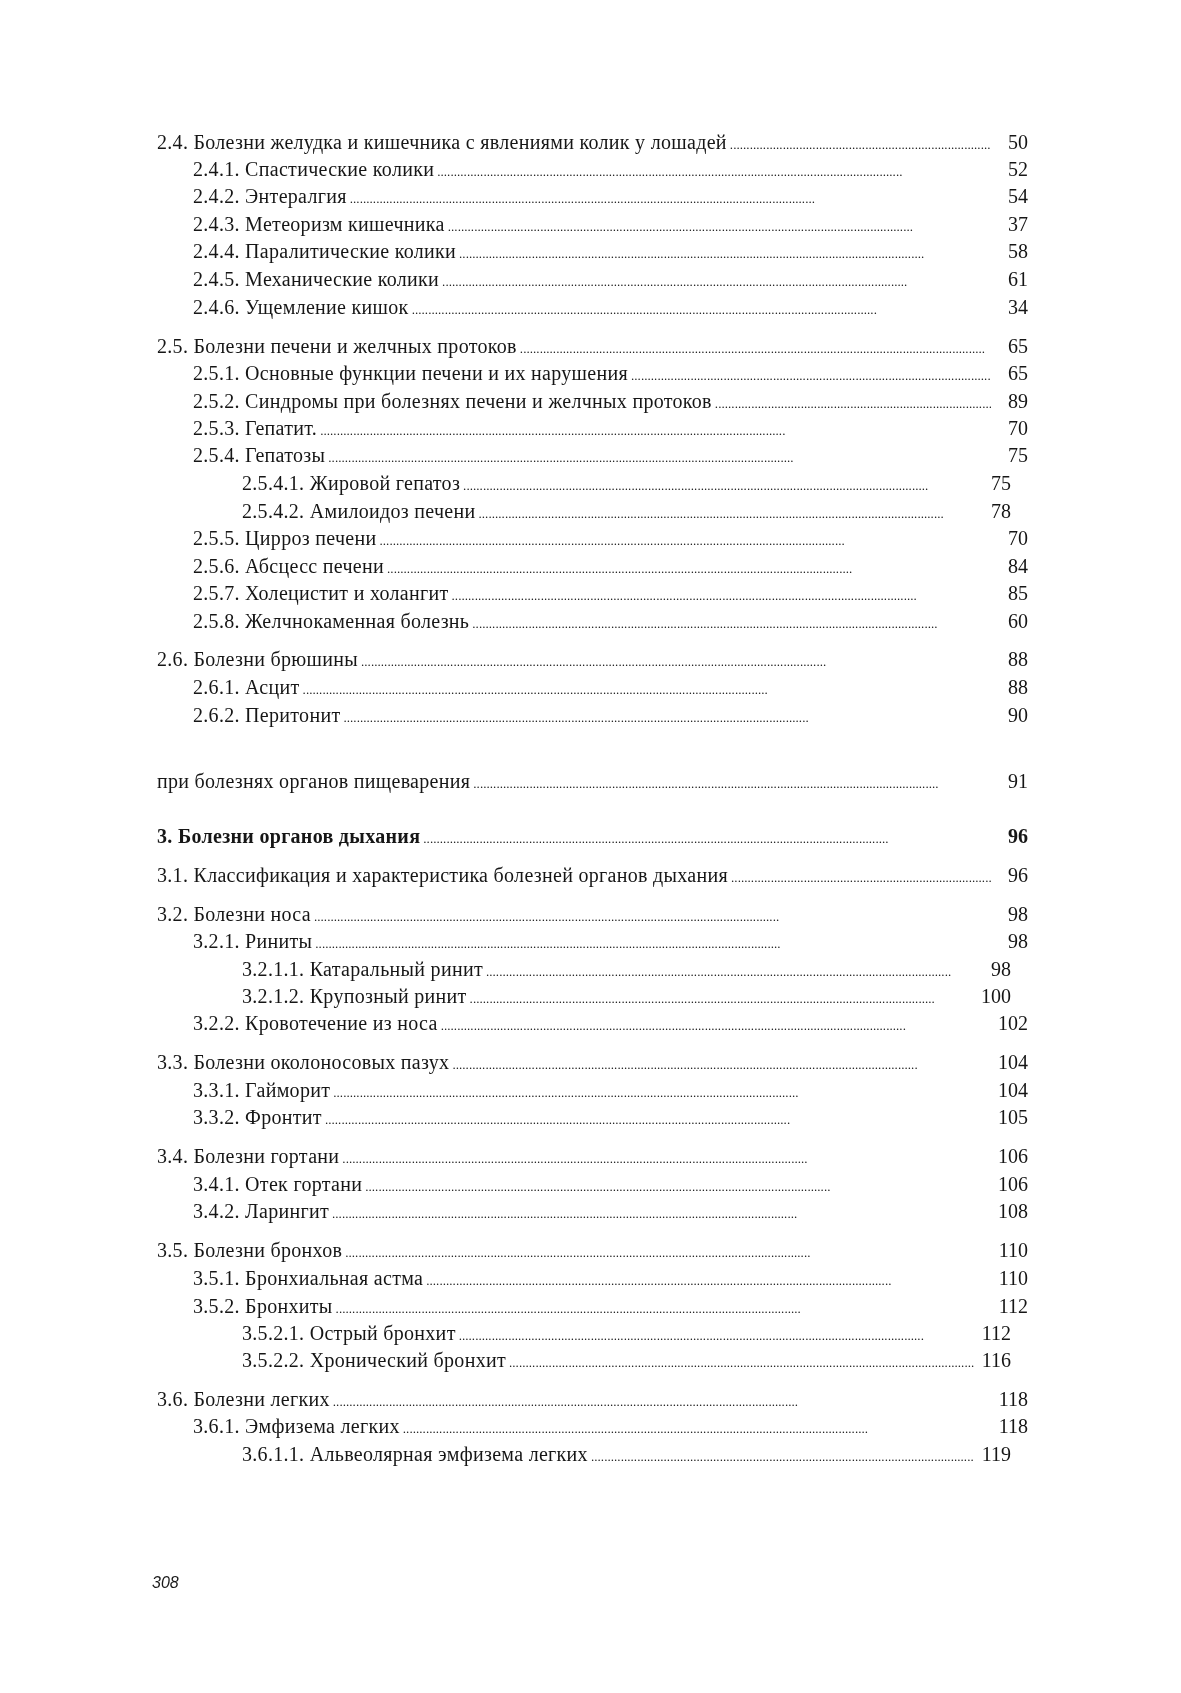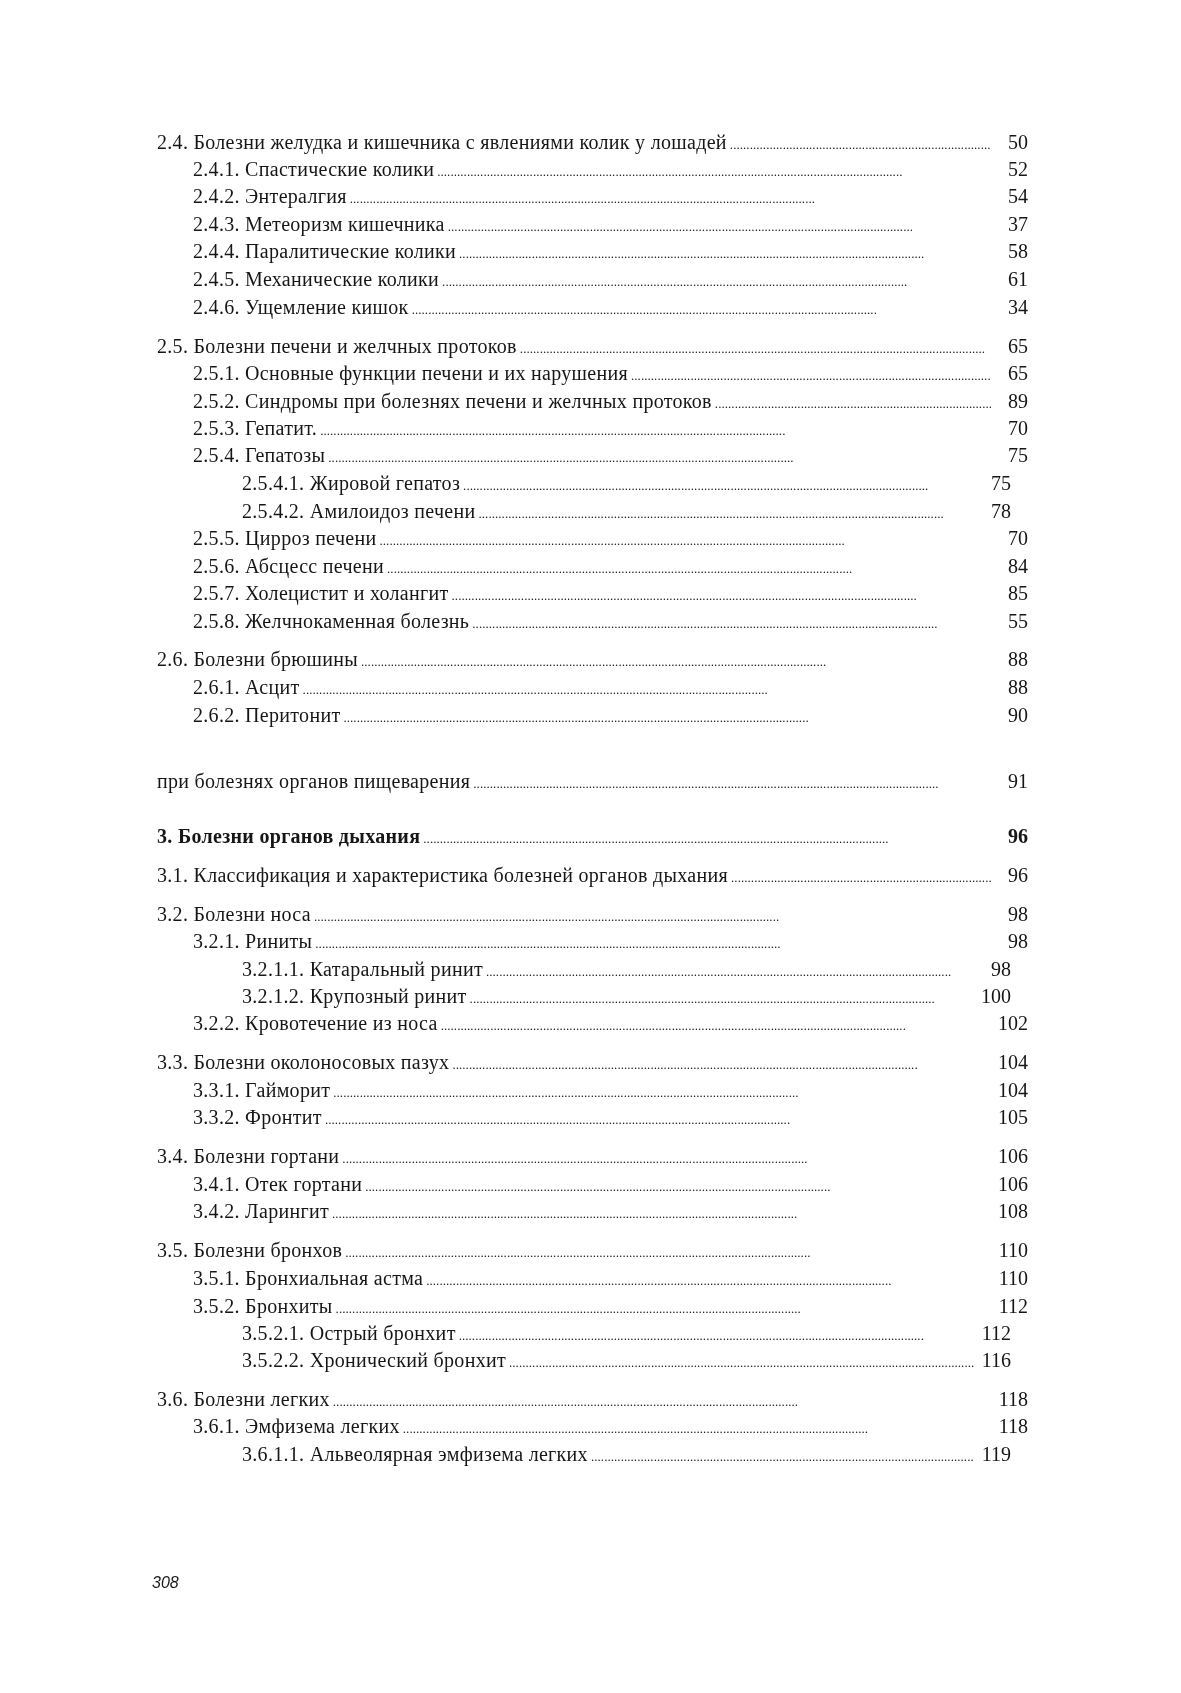--- a/index.html
+++ b/index.html
@@ -110,21 +110,21 @@
       <span class="page">84</span>
     </div>
   <div class="row l2" style="top:579px">
       <span class="label">2.5.7. Холецистит и холангит</span>
       <span class="leader"></span>
       <span class="page">85</span>
     </div>
   <div class="row l2" style="top:607px">
       <span class="label">2.5.8. Желчнокаменная болезнь</span>
       <span class="leader"></span>
-      <span class="page">55</span>
+      <span class="page">60</span>
     </div>
 
   <div class="row l1" style="top:645px">
       <span class="label">2.6. Болезни брюшины</span>
       <span class="leader"></span>
       <span class="page">88</span>
     </div>
   <div class="row l2" style="top:673px">
       <span class="label">2.6.1. Асцит</span>
       <span class="leader"></span>

